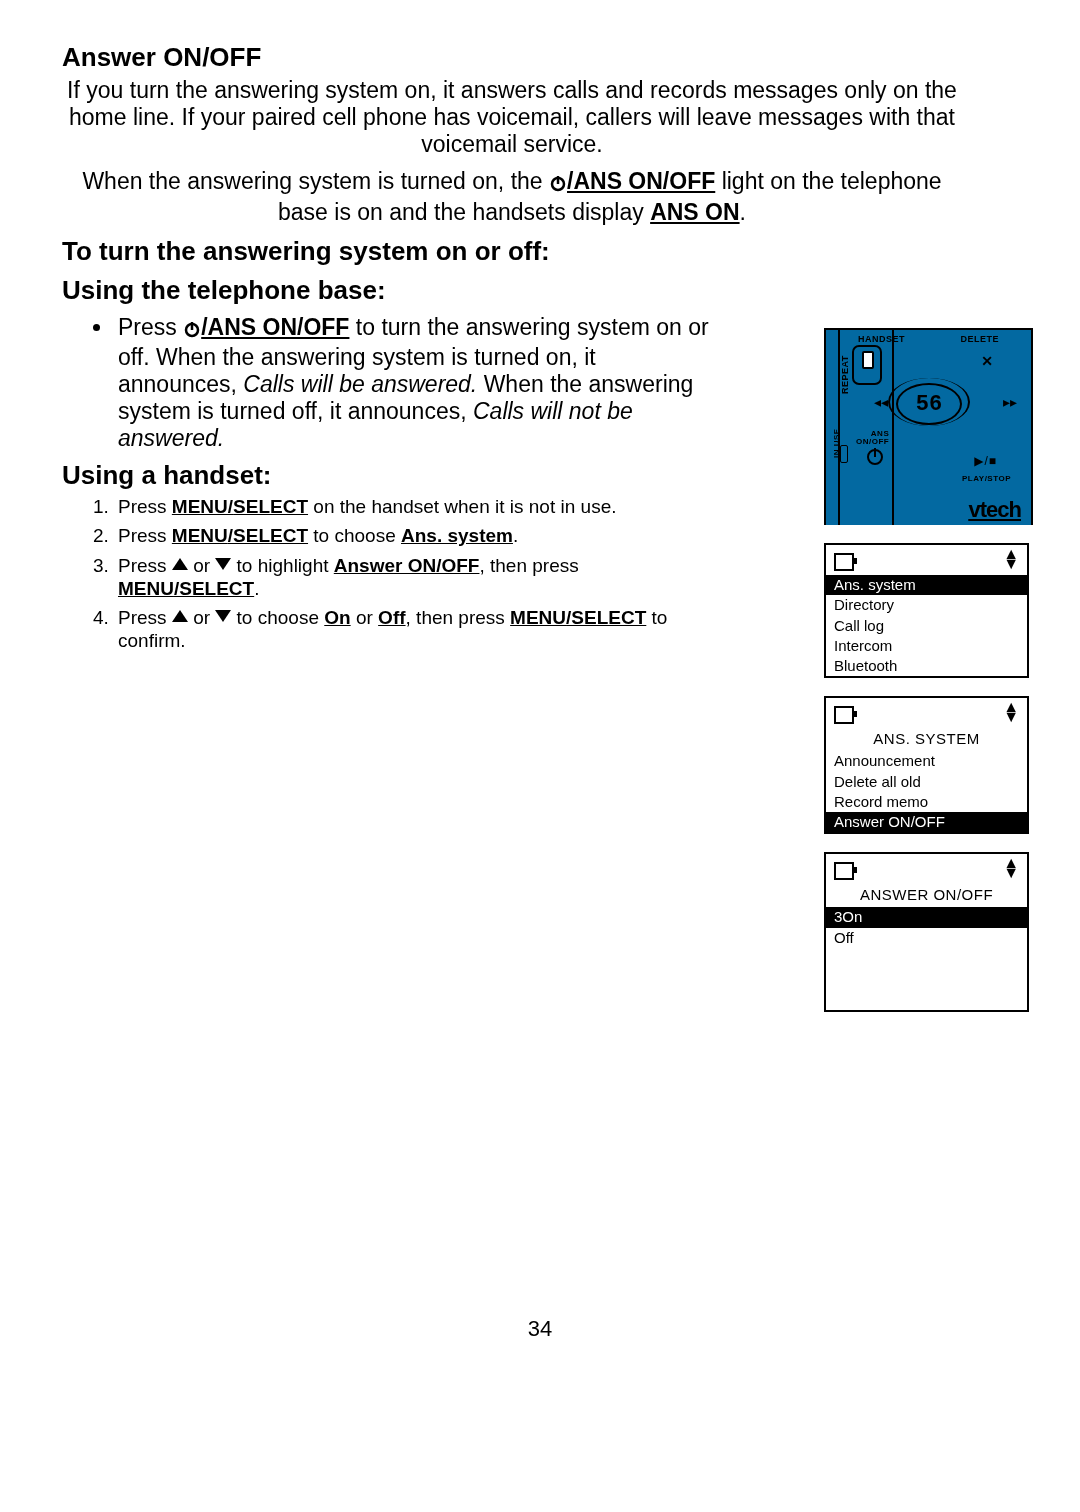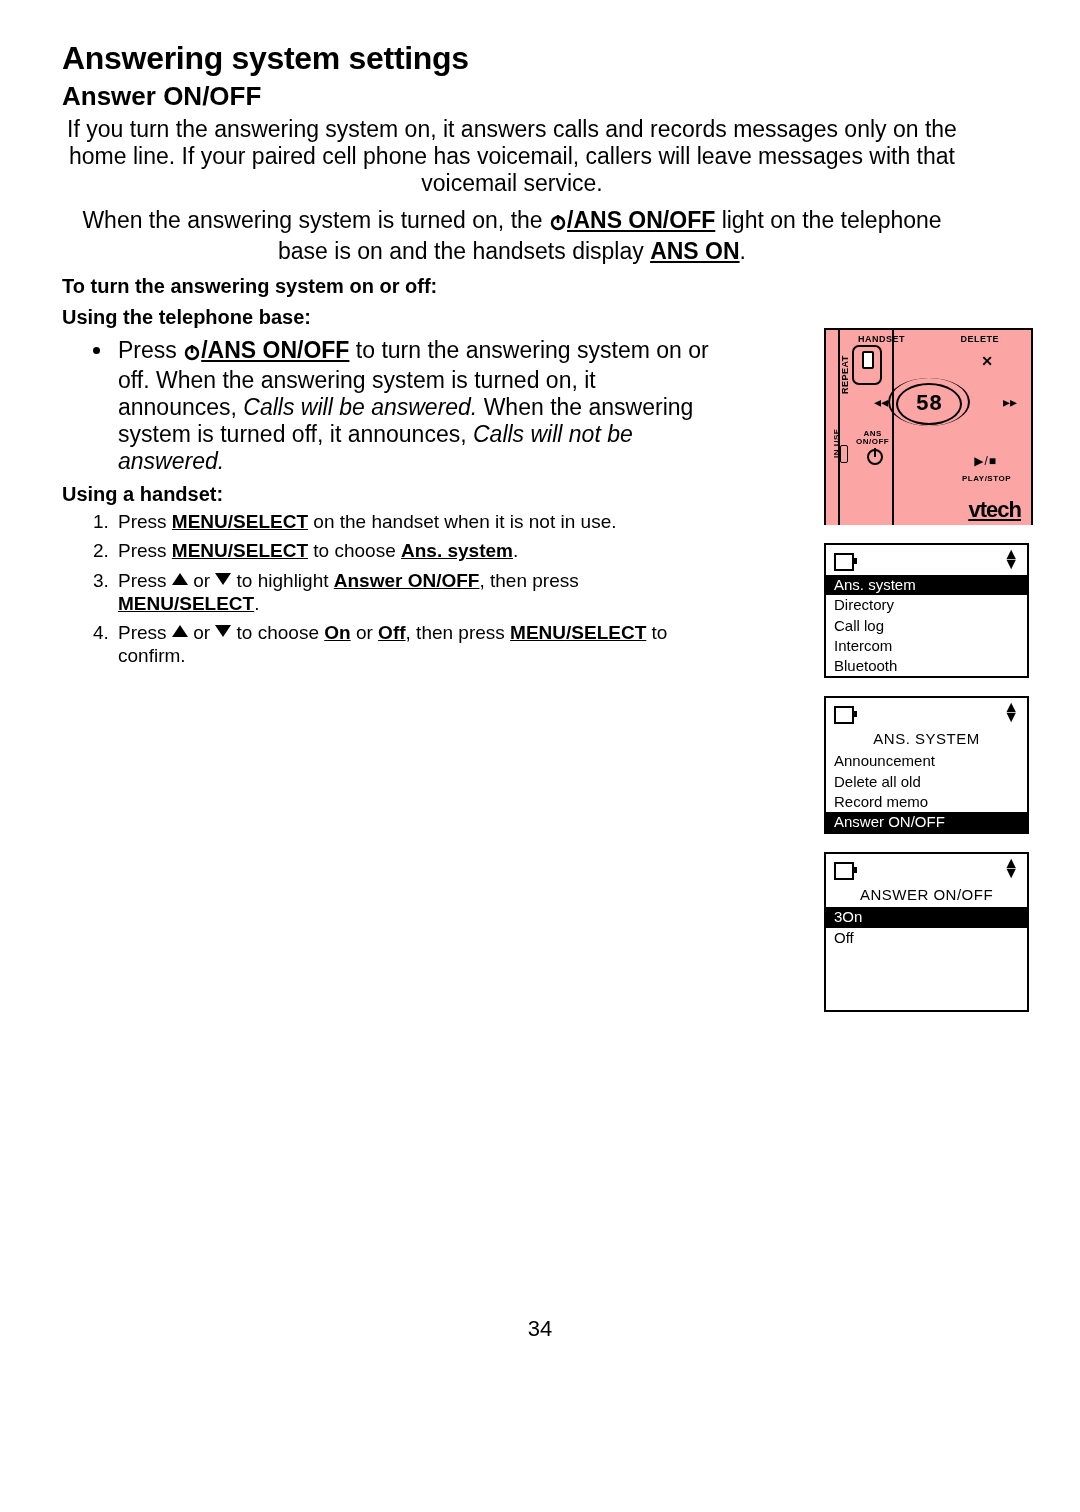--- a/index.html
+++ b/index.html
@@ -38,21 +38,21 @@
   .para {
     font-size: 23px;
     line-height: 1.18;
     margin: 0 0 10px 0;
     text-align: center;
   }
   .para.wide { max-width: 900px; }
   .bold { font-weight: bold; text-decoration: underline; }
   .ital { font-style: italic; }
   .subhead {
-    font-size: 20px;
+    font-size: 26px;
     font-weight: bold;
     margin: 8px 0 4px 0;
   }
   ul.bul {
     margin: 4px 0 8px 0;
     padding-left: 52px;
   }
   ul.bul li {
     font-size: 23px;
     line-height: 1.18;
@@ -84,21 +84,21 @@
     width: 210px;
   }
 
   
   .basebox {
     width: 205px;
     height: 195px;
     border: 2.5px solid #000;
     border-bottom: none;
     position: relative;
-    background: #fca5a5;
+    background: #0369a1;
     overflow: hidden;
   }
   .lbl { position:absolute; font-size:9px; font-weight:bold; letter-spacing:0.5px; }
   .handset-lbl { top:4px; left:32px; }
   .delete-lbl  { top:4px; right:32px; }
   .handset-outline {
     position:absolute; top:15px; left:26px; width:26px; height:36px;
     border:2px solid #000; border-radius:7px;
   }
   .handset-outline::before{
@@ -112,21 +112,21 @@
     display:flex; align-items:center; justify-content:center;
     font-family: "Courier New", monospace; font-weight:bold; font-size:22px;
   }
   .display-ring{
     position:absolute; top:48px; left:62px; width:78px; height:48px;
     border-left:2.5px solid #000; border-right:2.5px solid #000; border-radius:50%;
   }
   .arrow-l{ position:absolute; top:64px; left:48px; font-size:14px; }
   .arrow-r{ position:absolute; top:64px; right:14px; font-size:14px; }
   .repeat-lbl{ top:64px; left:14px; transform:rotate(-90deg); transform-origin:left top; }
-  .ans-lbl { top:100px; left:30px; font-size:8px; line-height:1; text-align:center; }
+  .ans-lbl { top:100px; left:30px; font-size:8px; line-height:1; text-align:right; }
   .inuse-lbl{ top:128px; left:6px; transform:rotate(-90deg); transform-origin:left top; font-size:8px;}
   .inuse-led { position:absolute; top:115px; left:14px; width:6px; height:16px; border:1.5px solid #000; border-radius:2px;}
   .power-btn{
     position:absolute; top:115px; left:38px; width:22px; height:22px;
   }
   .playstop{ position:absolute; top:124px; right:34px; font-size:12px; letter-spacing:1px;}
   .playstop-lbl{ top:144px; right:20px; font-size:8px;}
   .brand{ position:absolute; bottom:2px; right:10px; font-size:22px; font-weight:900; letter-spacing:-1px;text-decoration:underline;}
   .brand u{ text-decoration: underline; text-underline-offset:2px;}
   .vdiv{ position:absolute; top:0; bottom:0; width:2px; background:#000; }
@@ -161,21 +161,20 @@
   .tri-up, .tri-dn { font-size:0; display:inline-block; vertical-align:2px;
     border-left:8px solid transparent; border-right:8px solid transparent;}
   .tri-up{ border-bottom:12px solid #000; }
   .tri-dn{ border-top:12px solid #000; }
 </style>
 </head>
 <body>
 
 <div class="page">
 
-  <h1>Answering system settings</h1>
   <h2>Answer ON/OFF</h2>
 
   <p class="para wide">If you turn the answering system on, it answers calls and records messages only on the home line. If your paired cell phone has voicemail, callers will leave messages with that voicemail service.</p>
 
   <p class="para wide">
     <span>When the answering system is turned on, the </span><span class="pwr-inline"><svg width="18" height="18" viewBox="0 0 18 18">
           <circle cx="9" cy="10" r="6" fill="none" stroke="#000" stroke-width="2.5"></circle>
           <line x1="9" y1="2" x2="9" y2="10" stroke="#000" stroke-width="2.5"></line>
         </svg></span><span class="bold">/ANS ON/OFF</span><span> light on the telephone base is on and the handsets display </span><span class="bold">ANS ON</span><span>.</span>
   </p>
@@ -216,21 +215,21 @@
   <div class="sidecol">
 
     <div class="basebox">
       <div class="vdiv" style="left:12px"></div>
       <div class="vdiv" style="left:66px"></div>
       <span class="lbl handset-lbl">HANDSET</span>
       <span class="lbl delete-lbl">DELETE</span>
       <div class="handset-outline"></div>
       <span class="delete-x">✕</span>
       <div class="display-ring"></div>
-      <div class="display-oval">58</div>
+      <div class="display-oval">56</div>
       <span class="arrow-l">◂◂</span>
       <span class="arrow-r">▸▸</span>
       <span class="lbl repeat-lbl">REPEAT</span>
       <div class="lbl ans-lbl"><span>ANS</span><br><span>ON/OFF</span></div>
       <span class="lbl inuse-lbl">IN USE</span>
       <div class="inuse-led"></div>
       <div class="power-btn">
         <svg width="22" height="22" viewBox="0 0 22 22">
             <circle cx="11" cy="12" r="7" fill="none" stroke="#000" stroke-width="2"></circle>
             <line x1="11" y1="3" x2="11" y2="12" stroke="#000" stroke-width="2"></line>

